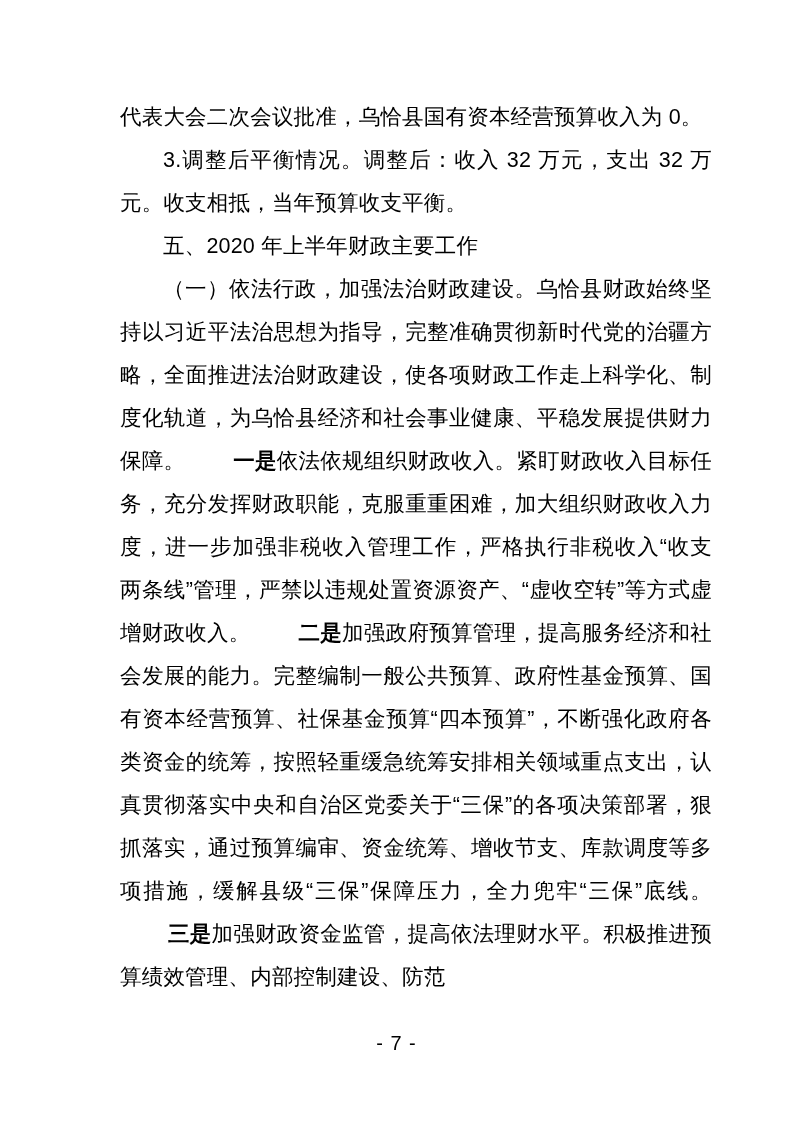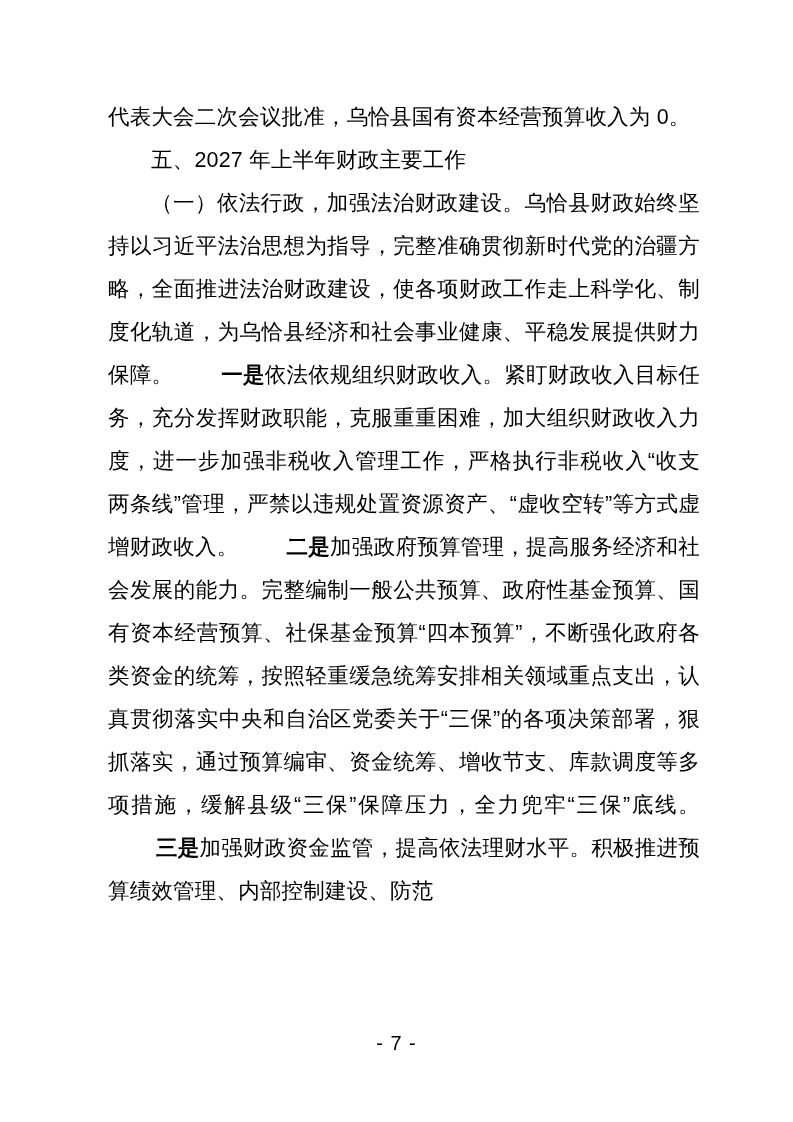--- a/index.html
+++ b/index.html
@@ -11,21 +11,21 @@
     position: relative;
     width: 793px;
     height: 1122px;
     background: #ffffff;
     margin: 0 auto;
     overflow: hidden;
     font-family: "Liberation Sans", sans-serif;
   }
   .content {
     position: absolute;
-    left: 108px;
+    left: 120px;
     top: 96px;
     width: 592px;
   }
   .para {
     font-size: 21.5px;
     line-height: 43px;
     color: #000000;
     text-align: justify;
     text-justify: inter-ideograph;
     letter-spacing: 0.2px;
@@ -50,17 +50,18 @@
     font-family: "Liberation Sans", sans-serif;
     letter-spacing: 1px;
   }
 </style>
 </head>
 <body>
 
 <div class="page">
   <div class="content">
     <p class="para"><span>代表大会二次会议批准，乌恰县国有资本经营预算收入为 0。</span></p>
-    <p class="para indent"><span>五、2027 年上半年财政主要工作</span></p>
+    <p class="para indent"><span>3.调整后平衡情况。调整后：收入 32 万元，支出 32 万元。收支相抵，当年预算收支平衡。</span></p>
+    <p class="para indent"><span>五、2020 年上半年财政主要工作</span></p>
     <p class="para indent"><span>（一）依法行政，加强法治财政建设。乌恰县财政始终坚持以习近平法治思想为指导，完整准确贯彻新时代党的治疆方略，全面推进法治财政建设，使各项财政工作走上科学化、制度化轨道，为乌恰县经济和社会事业健康、平稳发展提供财力保障。</span><span class="bold">一是</span><span>依法依规组织财政收入。紧盯财政收入目标任务，充分发挥财政职能，克服重重困难，加大组织财政收入力度，进一步加强非税收入管理工作，严格执行非税收入“收支两条线”管理，严禁以违规处置资源资产、“虚收空转”等方式虚增财政收入。</span><span class="bold">二是</span><span>加强政府预算管理，提高服务经济和社会发展的能力。完整编制一般公共预算、政府性基金预算、国有资本经营预算、社保基金预算“四本预算”，不断强化政府各类资金的统筹，按照轻重缓急统筹安排相关领域重点支出，认真贯彻落实中央和自治区党委关于“三保”的各项决策部署，狠抓落实，通过预算编审、资金统筹、增收节支、库款调度等多项措施，缓解县级“三保”保障压力，全力兜牢“三保”底线。</span><span class="bold">三是</span><span>加强财政资金监管，提高依法理财水平。积极推进预算绩效管理、内部控制建设、防范</span></p>
   </div>
   <div class="footer">- 7 -</div>
 </div>
 
 </body></html>

